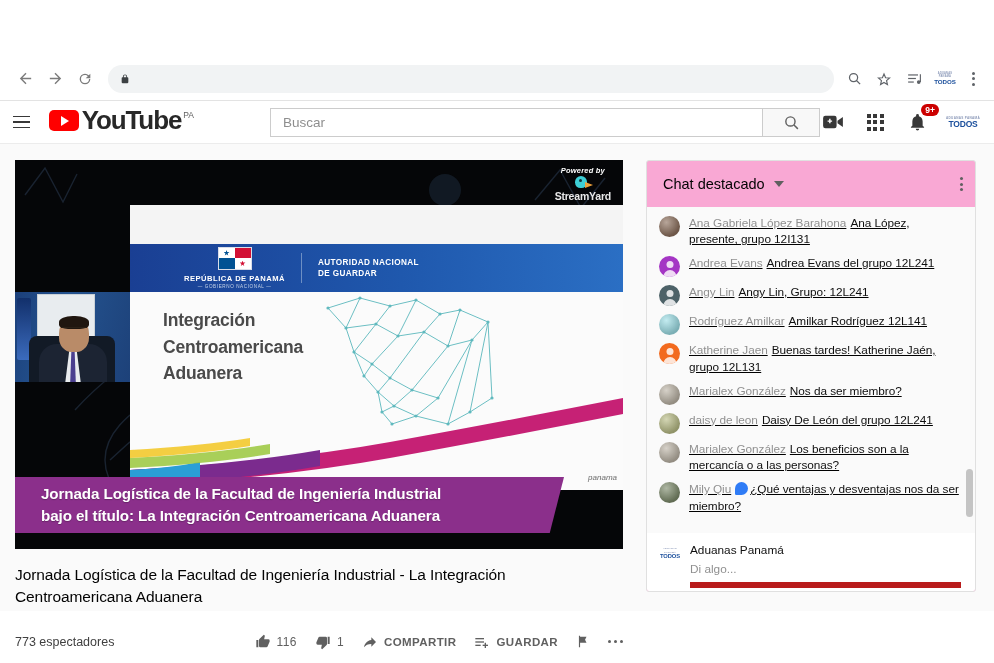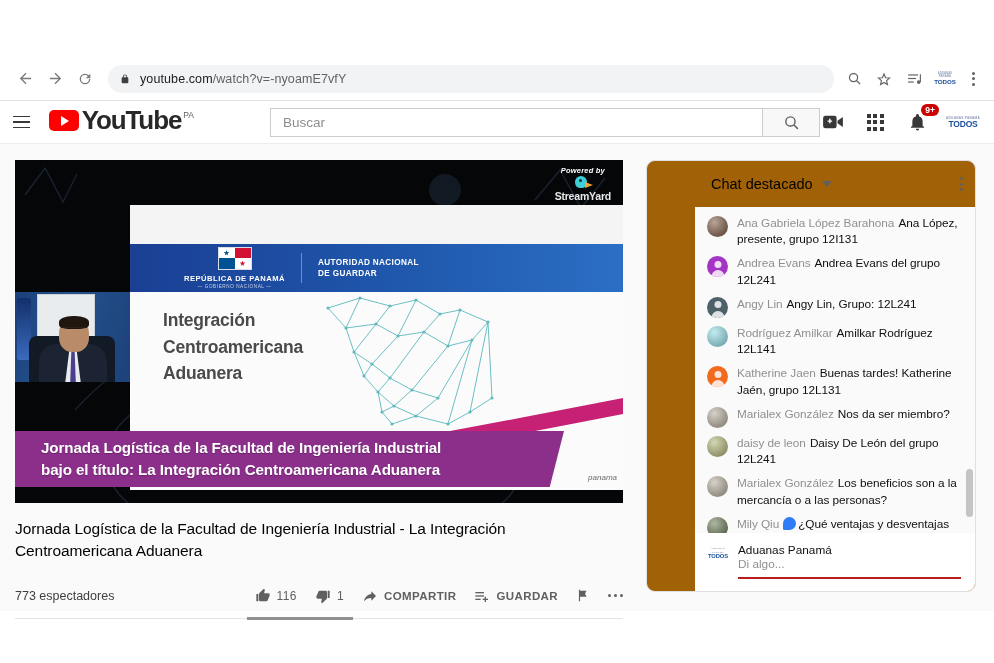--- a/index.html
+++ b/index.html
@@ -200,21 +200,21 @@
     position: absolute;
     left: 0; top: 144px;
     width: 994px; height: 467px;
     background: #fafafa;
     display: flex;
   }
 
   
   .leftcol { width: 636px; padding: 16px 0 0 15px; }
   .player {
-    width: 608px; height: 343px;
+    width: 608px; height: 389px;
     background: #000;
     position: relative;
     overflow: hidden;
   }
 
   
   .scene-bg {
     position: absolute; inset: 0;
     background: #050608;
   }
@@ -373,26 +373,25 @@
 
   
   .chatcol {
     width: 344px;
     padding: 16px 0 0 10px;
   }
   .chatbox {
     width: 330px;
     height: 432px;
     border: 1px solid #e0e0e0;
-    border-radius: 9px;
-    background: #a16207;
+    border-radius: 3px;
+    background: #f9a8d4;
     display: flex;
     flex-direction: column;
     overflow: hidden;
-    padding-left: 48px;
   }
   .chathead {
     height: 46px;
     display: flex;
     align-items: center;
     padding: 0 12px 0 16px;
     flex: 0 0 auto;
   }
   .chathead .ttl { font-size: 14.5px; color: #030303; }
   .chathead .caret {
@@ -404,20 +403,21 @@
   }
   .chathead .hk { margin-left: auto; display: flex; flex-direction: column; gap: 2.5px; align-items: center; }
   .chathead .hk i { width: 3px; height: 3px; border-radius: 50%; background: #606060; display: block; }
 
   .chatlist {
     flex: 1 1 auto;
     background: #fafafa;
     padding: 4px 0 6px 0;
     position: relative;
     overflow: hidden;
+    text-decoration: underline;
   }
   .msg {
     display: flex;
     align-items: flex-start;
     padding: 3.5px 14px 3.5px 12px;
   }
   .av {
     width: 21px; height: 21px;
     border-radius: 50%;
     flex: 0 0 auto;
@@ -479,23 +479,24 @@
     width: 22px; height: 15px;
     flex: 0 0 auto;
     margin-right: 9px; margin-top: 3px;
     display: flex; flex-direction: column; align-items: center; justify-content: center;
   }
   .foot-av .fa-top { font-size: 2.5px; color: #8a98b8; font-weight: bold; letter-spacing: .2px; line-height: 1.25; text-align:center;}
   .foot-av .fa-bot { font-size: 5.8px; color: #1b4f9c; font-weight: bold; letter-spacing: -0.1px; line-height: 1; }
   .foot-body { flex: 1 1 auto; }
   .foot-name { font-size: 11.8px; color: #0f0f0f; }
   .foot-input {
+    margin-top: 5px;
     font-size: 11.8px;
     color: #909090;
-    border-bottom: 2px solid #b91c1c;
+    border-bottom: 6px solid #b91c1c;
     padding-bottom: 6px;
   }
 </style>
 </head>
 <body>
 
 <div id="page">
 
   <div class="browser">
     <div class="nav-btn">
@@ -513,21 +514,20 @@
           <path d="M17.65 6.35A7.958 7.958 0 0012 4a8 8 0 108 8h-2a6 6 0 11-6-6c1.66 0 3.14.69 4.22 1.78L13 11h7V4l-2.35 2.35z" fill="currentColor"></path>
         </svg>
     </div>
 
     <div class="omnibox">
       <span class="lock-icon">
         <svg width="10" height="12" viewBox="0 0 24 24">
             <path d="M18 8h-1V6A5 5 0 007 6v2H6a2 2 0 00-2 2v10a2 2 0 002 2h12a2 2 0 002-2V10a2 2 0 00-2-2zM9 6a3 3 0 016 0v2H9V6z" fill="#3c4043"></path>
           </svg>
       </span>
-      <span class="url-text"><span>youtube.com</span><span class="dim">/watch?v=-nyoamE7vfY</span></span>
     </div>
 
     <div class="chrome-icons">
       <div class="cicon">
         <svg width="15" height="15" viewBox="0 0 24 24">
             <circle cx="10.5" cy="10.5" r="6.5" fill="none" stroke="currentColor" stroke-width="2"></circle>
             <line x1="15.5" y1="15.5" x2="21" y2="21" stroke="currentColor" stroke-width="2"></line>
           </svg>
       </div>
       <div class="cicon">

